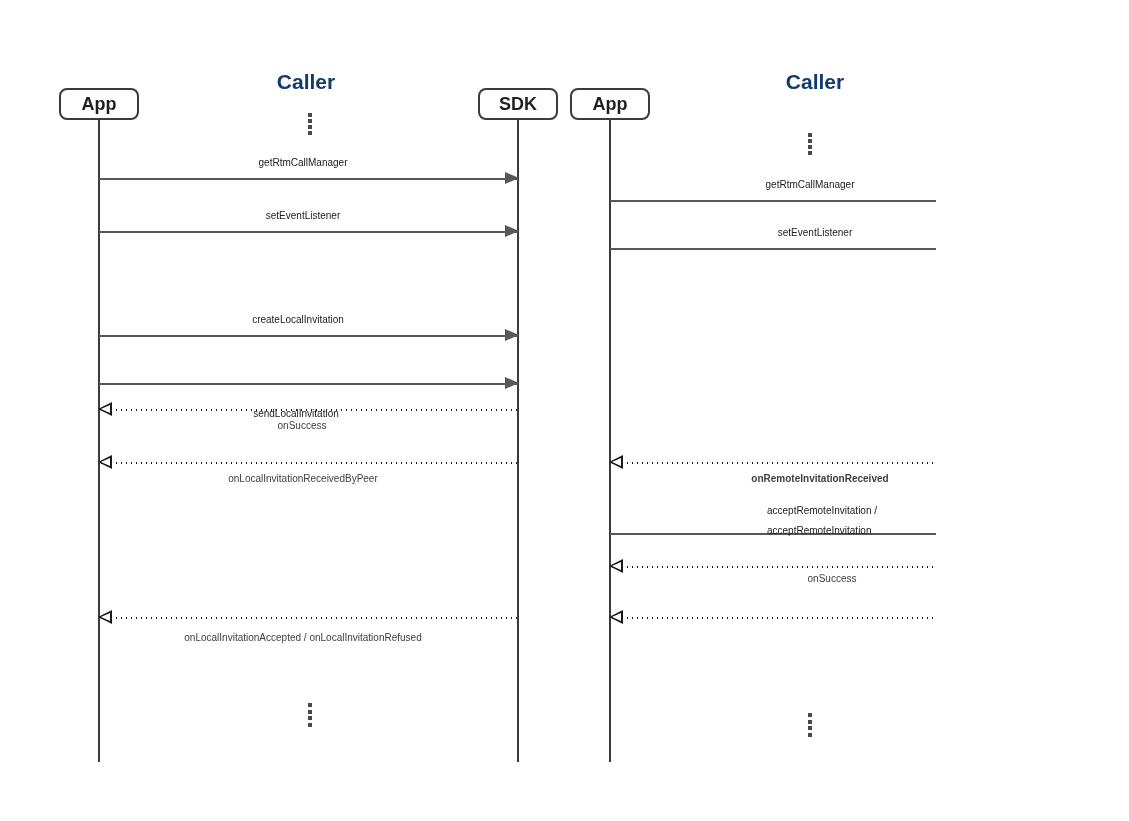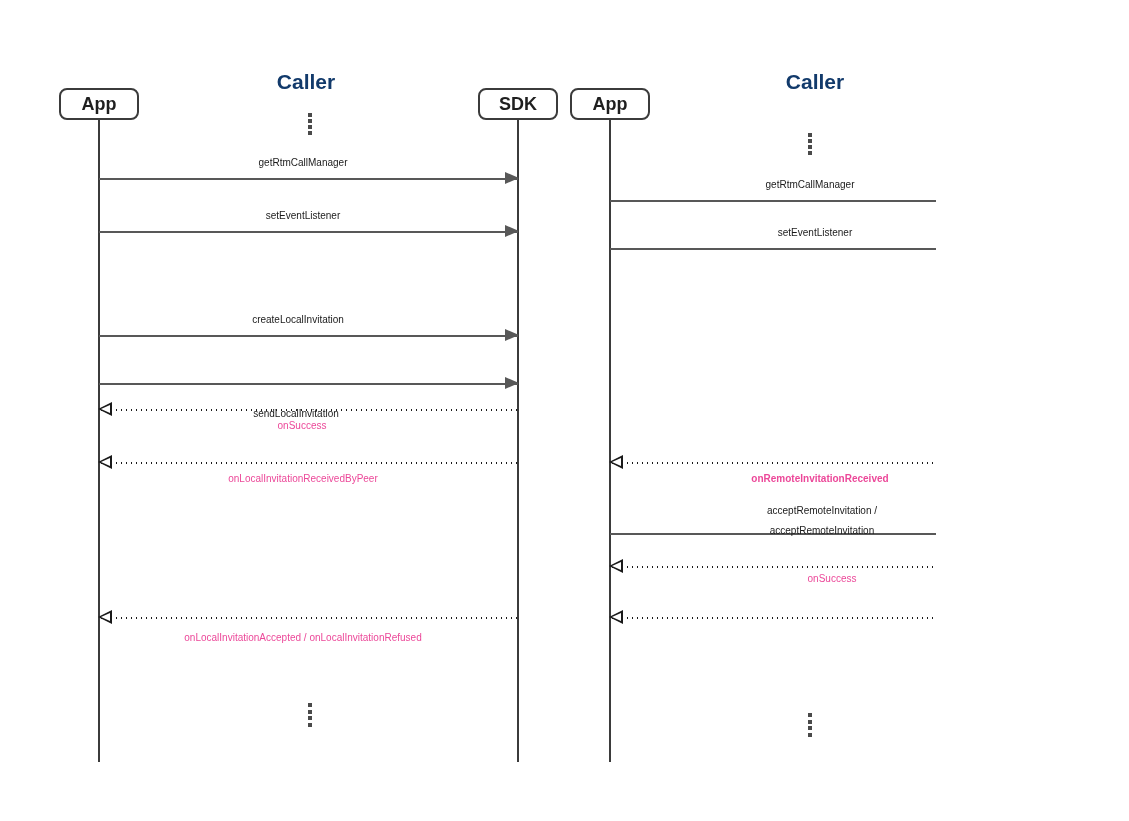--- a/index.html
+++ b/index.html
@@ -127,25 +127,25 @@
     position: absolute;
     font-size: 10px;
     white-space: nowrap;
     transform: translateX(-50%);
     line-height: 20px;
   }
   .msg-label.call {
     color: #1a1a1a;
   }
   .msg-label.callback {
-    color: #ec4899;
+    color: #404040;
   }
   .msg-label.two-line {
     white-space: normal;
-    text-align: center;
+    text-align: left;
   }
 </style>
 </head>
 <body>
 
 <div id="diagram-root">
     <div class="group-title" style="left: 306px; top: 70px;">Caller</div>
     <div class="group-title" style="left: 815px; top: 70px;">Caller</div>
     <div class="participant-box" style="left: 99px; top: 88px;">
       <span class="participant-label">App</span>

